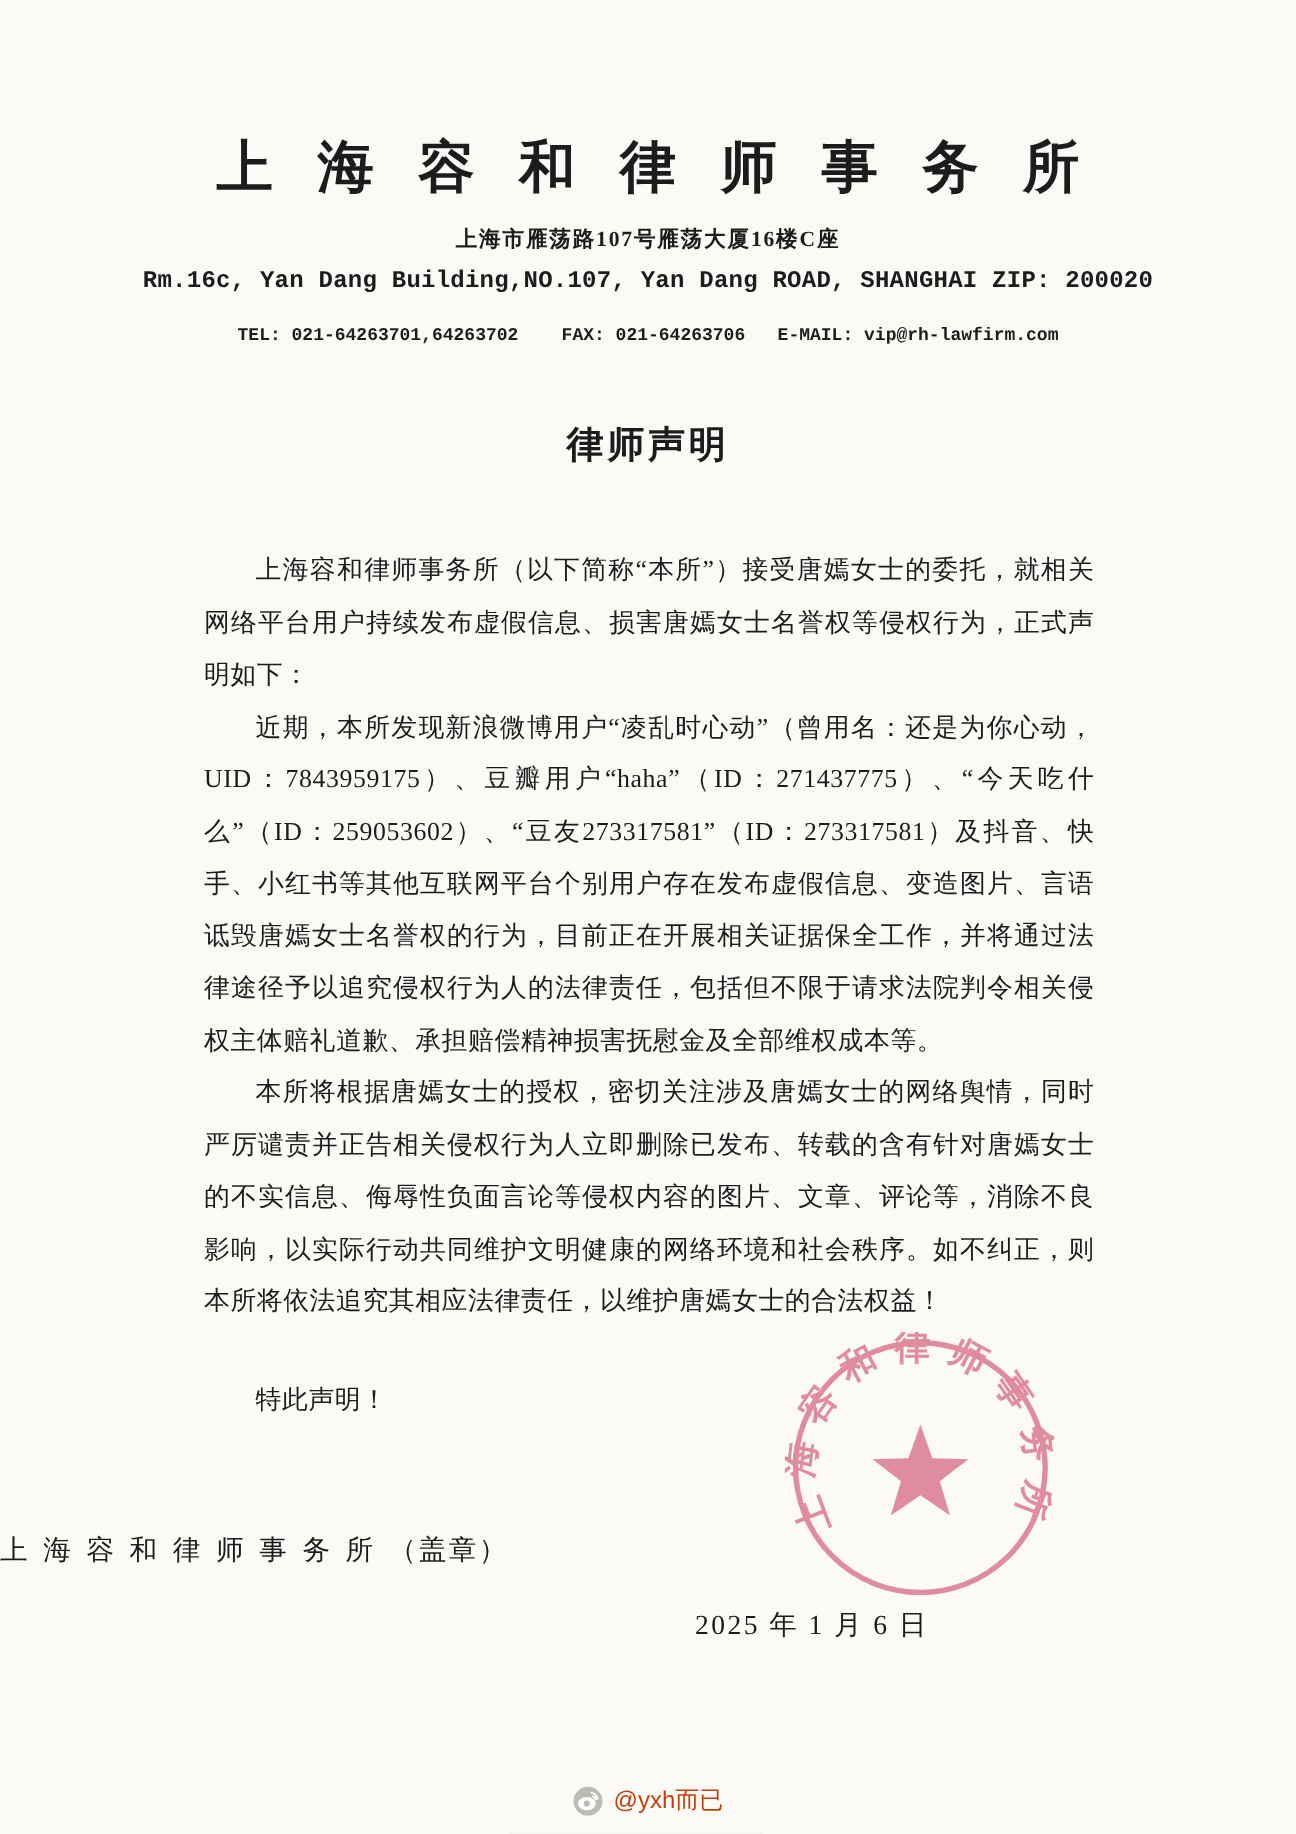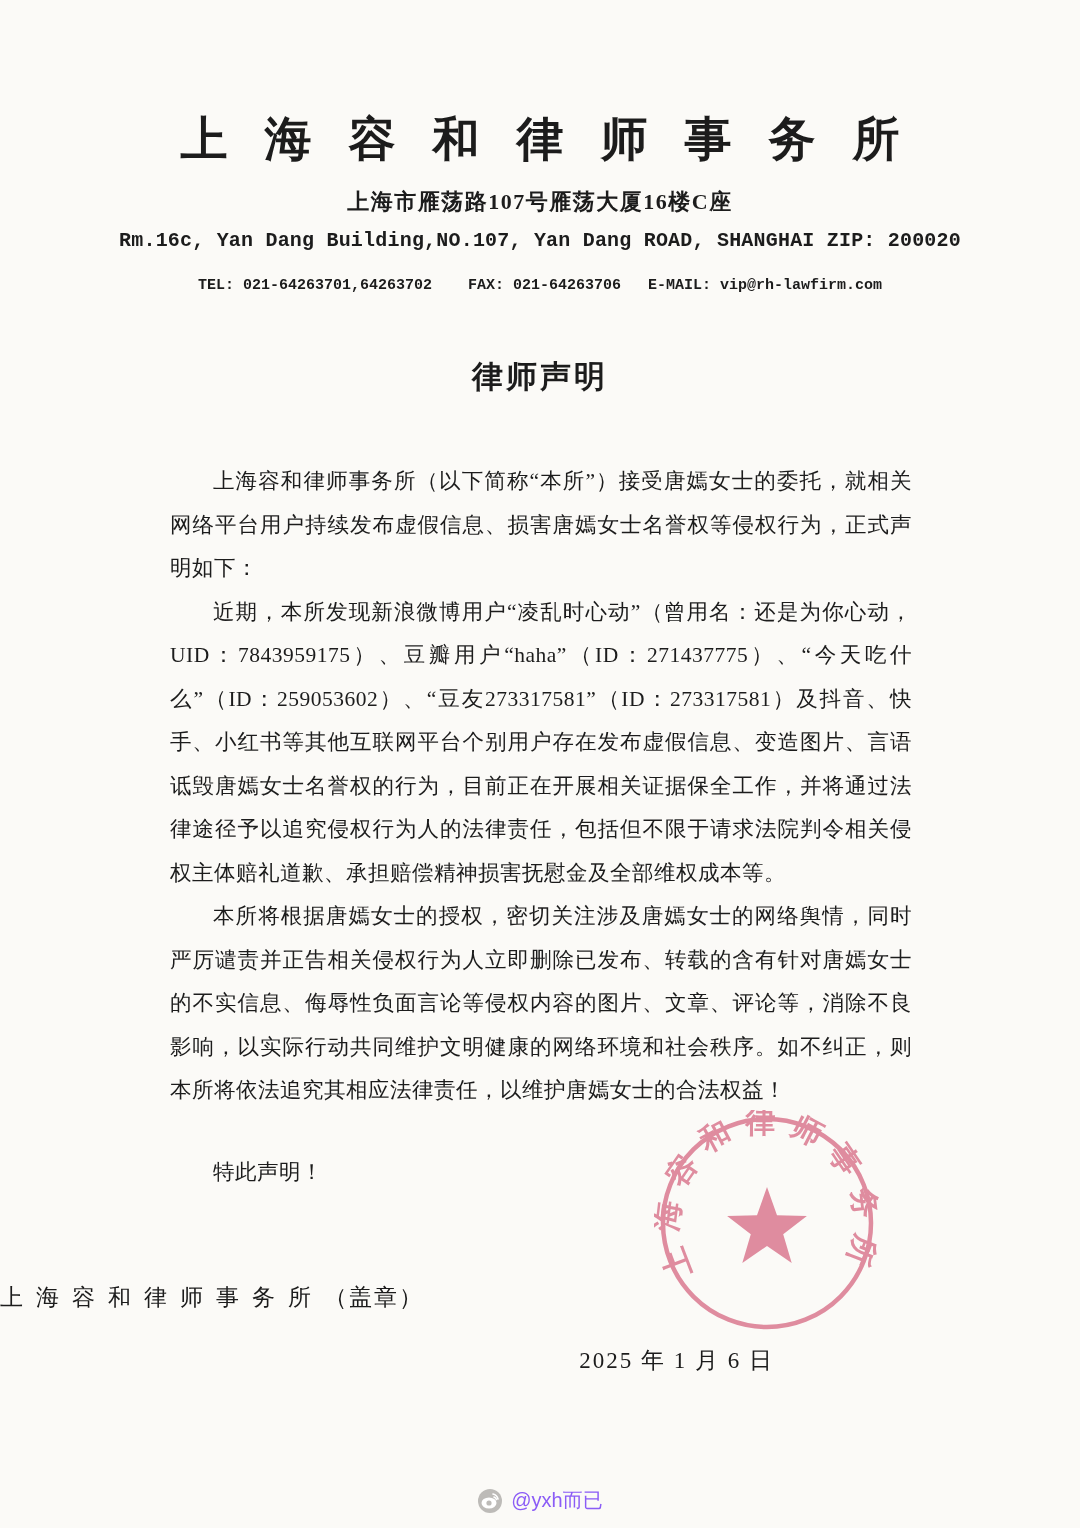--- a/index.html
+++ b/index.html
@@ -25,21 +25,21 @@
   .firm-en {
     margin-top: 18px;
     font-size: 27px;
     font-style: italic;
     font-weight: 700;
     word-spacing: 22px;
     letter-spacing: 1px;
   }
   .addr-cn {
     margin-top: 16px;
-    font-size: 22px;
+    font-size: 18px;
     font-weight: 700;
     letter-spacing: 1.5px;
   }
   .addr-en {
     margin-top: 12px;
     font-family: "Liberation Mono", monospace;
     font-size: 20px;
     font-weight: 700;
     letter-spacing: 0.2px;
   }
@@ -104,21 +104,21 @@
   }
   .watermark {
     position: absolute;
     left: 0;
     bottom: 14px;
     width: 100%;
     display: flex;
     justify-content: center;
     align-items: center;
     gap: 8px;
-    color: #8b5cf6;
+    color: #c2410c;
     font-size: 20px;
     font-family: "Liberation Sans", sans-serif;
   }
   .wm-icon { width: 26px; height: 26px; }
 </style>
 </head>
 <body>
 
 <div class="page">
 

